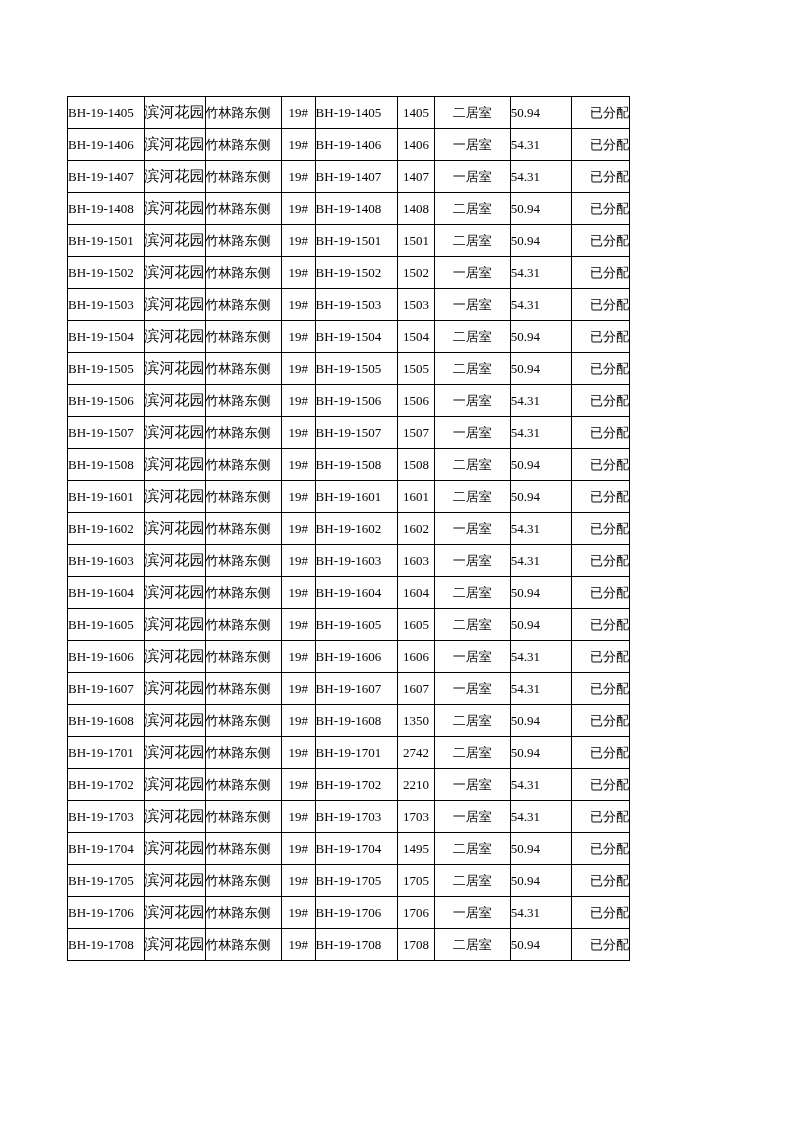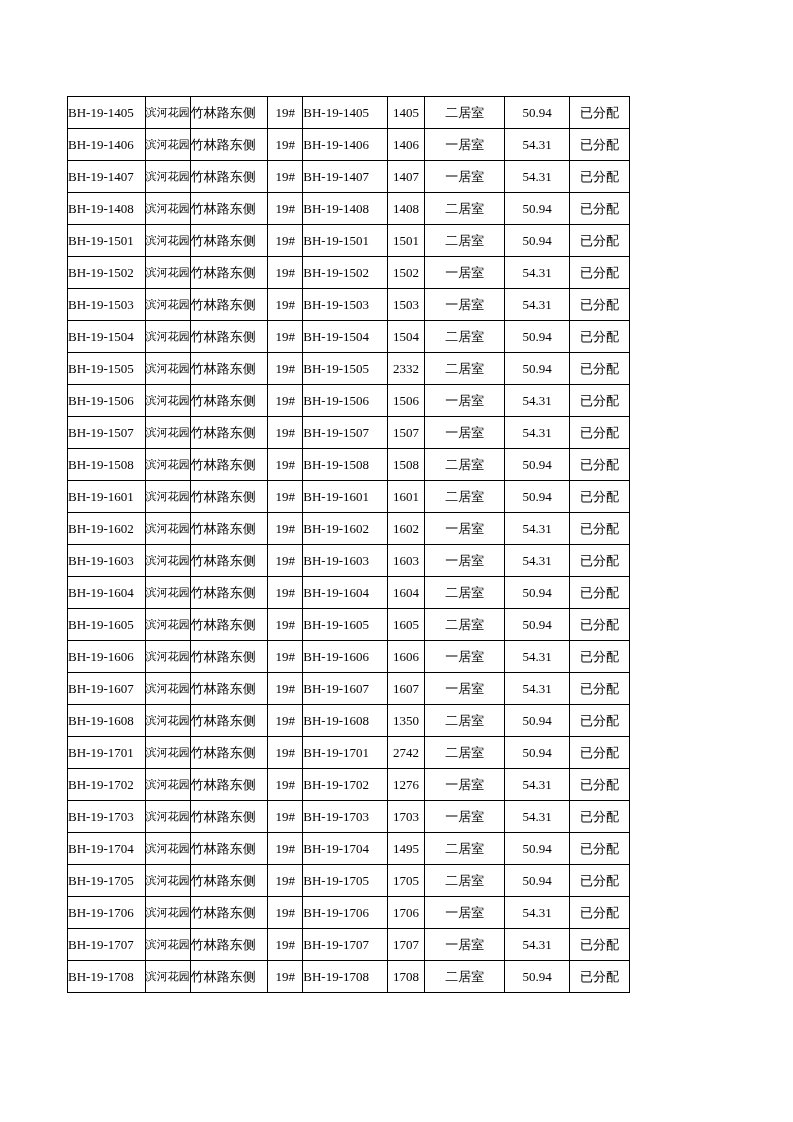--- a/index.html
+++ b/index.html
@@ -27,28 +27,28 @@
   table.grid td {
     border: 1px solid #000000;
     height: 31px;
     padding: 0;
     overflow: hidden;
     vertical-align: middle;
     white-space: nowrap;
   }
   
   td.c0 { width: 79px; text-align: left;  padding-left: 3px; }
-  td.c1 { width: 29px; text-align: center; font-size: 11px; line-height: 13px; white-space: normal; word-break: break-all; }
+  td.c1 { width: 29px; text-align: center; font-size: 15px; line-height: 13px; white-space: normal; word-break: break-all; }
   td.c2 { width: 79px; text-align: left;  padding-left: 4px; margin-top: 35px; }
   td.c3 { width: 37px; text-align: center; }
   td.c4 { width: 87px; text-align: left;  padding-left: 4px; }
   td.c5 { width: 39px; text-align: center; }
   td.c6 { width: 87px; text-align: center; }
-  td.c7 { width: 71px; text-align: center; }
-  td.c8 { width: 63px; text-align: center; }
+  td.c7 { width: 71px; text-align: left; }
+  td.c8 { width: 63px; text-align: right; }
   .outside {
     position: absolute;
     left: 648px;
     top: 97px;
     width: 63px;
     height: 897px;
   }
 </style>
 </head>
 <body>
@@ -143,21 +143,21 @@
           <td class="c6">二居室</td>
           <td class="c7">50.94</td>
           <td class="c8">已分配</td>
         </tr>
         <tr>
           <td class="c0">BH-19-1505</td>
           <td class="c1">滨河花园</td>
           <td class="c2">竹林路东侧</td>
           <td class="c3">19#</td>
           <td class="c4">BH-19-1505</td>
-          <td class="c5">2332</td>
+          <td class="c5">1505</td>
           <td class="c6">二居室</td>
           <td class="c7">50.94</td>
           <td class="c8">已分配</td>
         </tr>
         <tr>
           <td class="c0">BH-19-1506</td>
           <td class="c1">滨河花园</td>
           <td class="c2">竹林路东侧</td>
           <td class="c3">19#</td>
           <td class="c4">BH-19-1506</td>
@@ -286,21 +286,21 @@
           <td class="c6">二居室</td>
           <td class="c7">50.94</td>
           <td class="c8">已分配</td>
         </tr>
         <tr>
           <td class="c0">BH-19-1702</td>
           <td class="c1">滨河花园</td>
           <td class="c2">竹林路东侧</td>
           <td class="c3">19#</td>
           <td class="c4">BH-19-1702</td>
-          <td class="c5">1276</td>
+          <td class="c5">2210</td>
           <td class="c6">一居室</td>
           <td class="c7">54.31</td>
           <td class="c8">已分配</td>
         </tr>
         <tr>
           <td class="c0">BH-19-1703</td>
           <td class="c1">滨河花园</td>
           <td class="c2">竹林路东侧</td>
           <td class="c3">19#</td>
           <td class="c4">BH-19-1703</td>
@@ -331,31 +331,20 @@
           <td class="c7">50.94</td>
           <td class="c8">已分配</td>
         </tr>
         <tr>
           <td class="c0">BH-19-1706</td>
           <td class="c1">滨河花园</td>
           <td class="c2">竹林路东侧</td>
           <td class="c3">19#</td>
           <td class="c4">BH-19-1706</td>
           <td class="c5">1706</td>
-          <td class="c6">一居室</td>
-          <td class="c7">54.31</td>
-          <td class="c8">已分配</td>
-        </tr>
-        <tr>
-          <td class="c0">BH-19-1707</td>
-          <td class="c1">滨河花园</td>
-          <td class="c2">竹林路东侧</td>
-          <td class="c3">19#</td>
-          <td class="c4">BH-19-1707</td>
-          <td class="c5">1707</td>
           <td class="c6">一居室</td>
           <td class="c7">54.31</td>
           <td class="c8">已分配</td>
         </tr>
         <tr>
           <td class="c0">BH-19-1708</td>
           <td class="c1">滨河花园</td>
           <td class="c2">竹林路东侧</td>
           <td class="c3">19#</td>
           <td class="c4">BH-19-1708</td>

